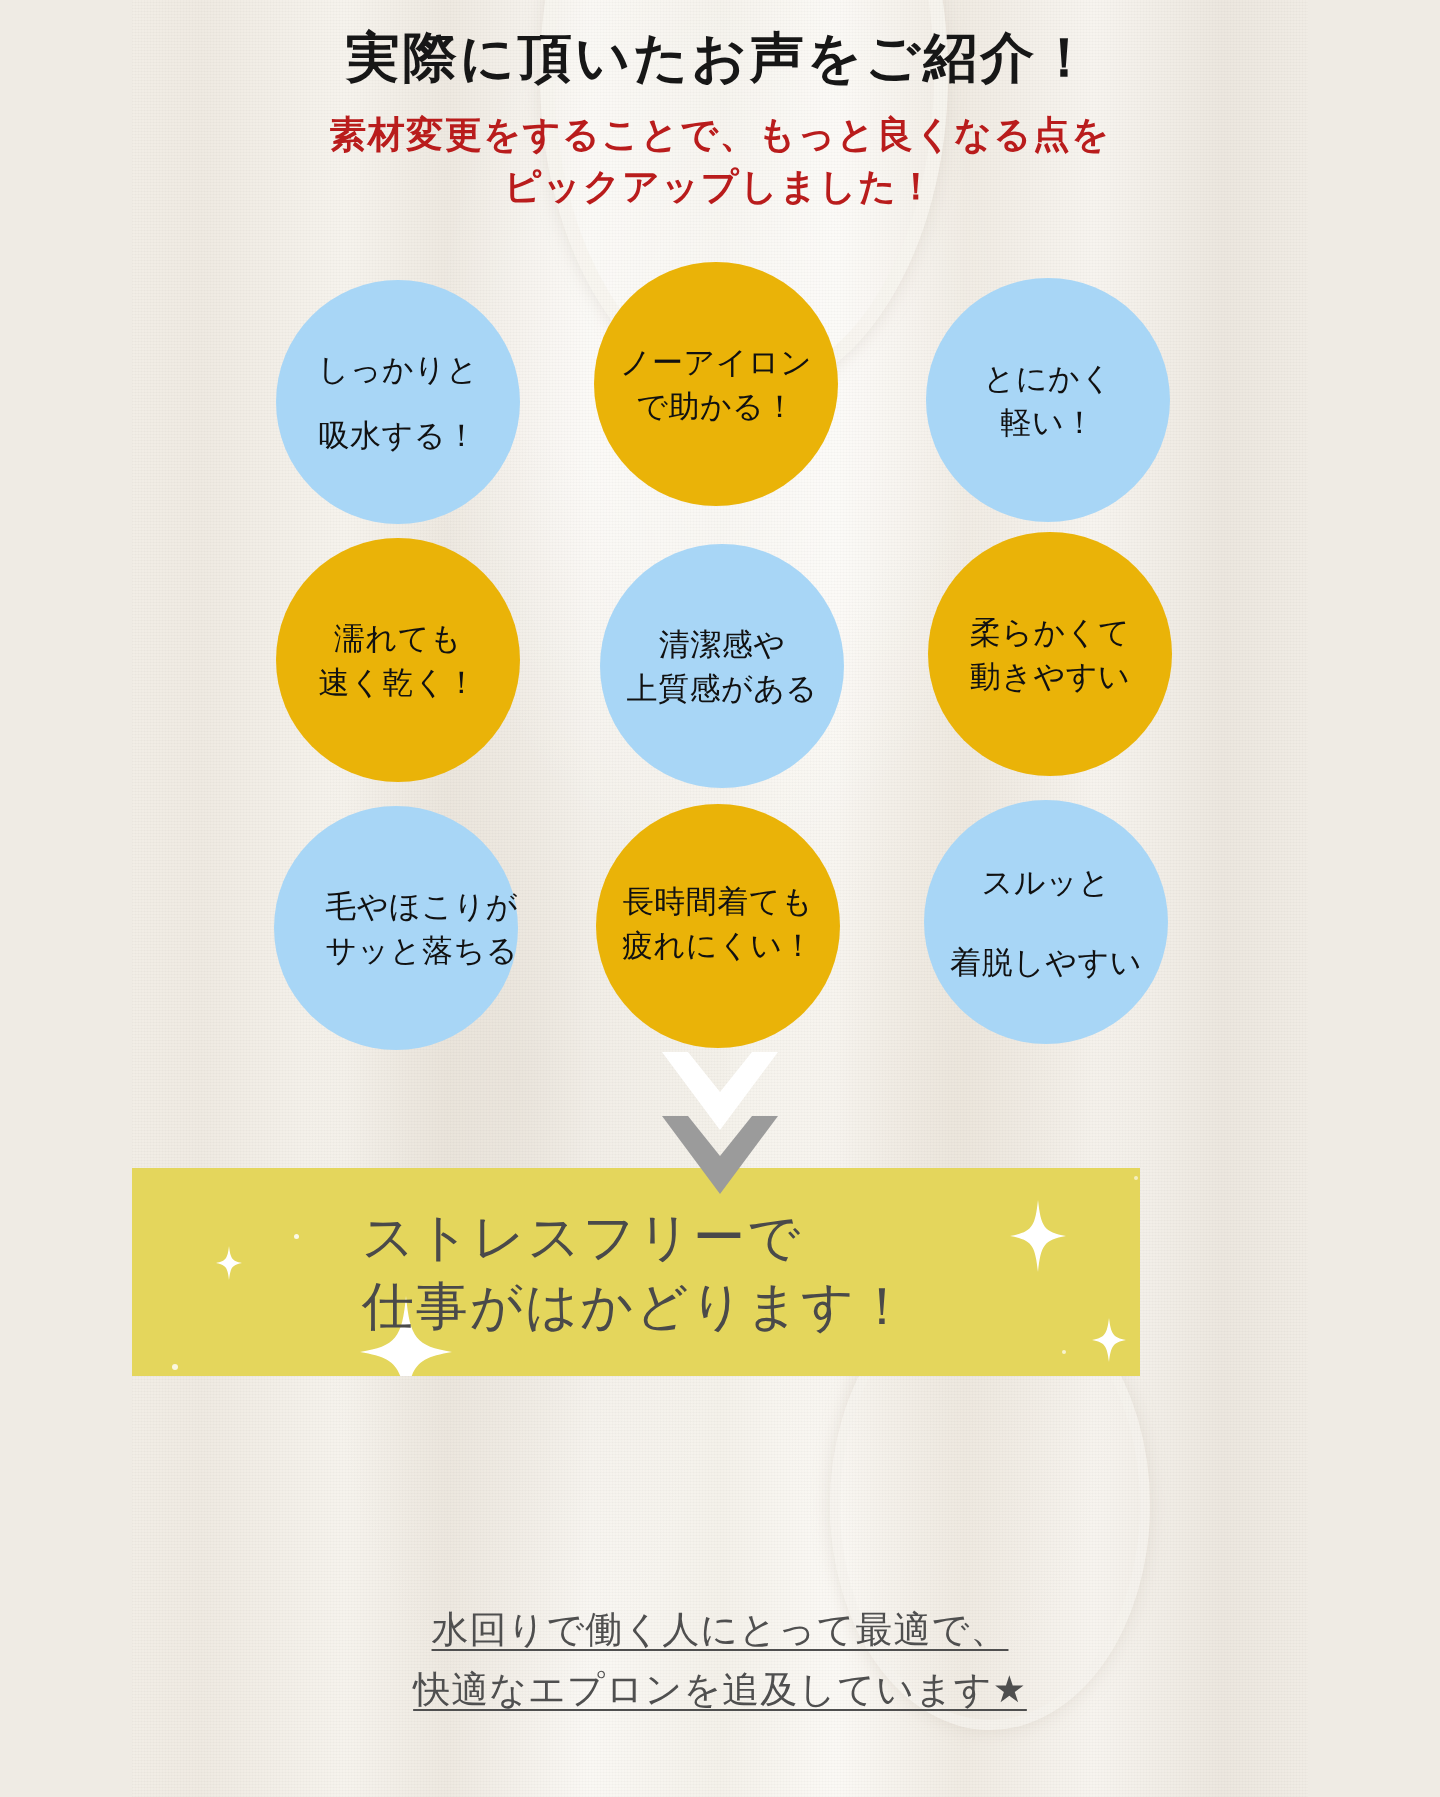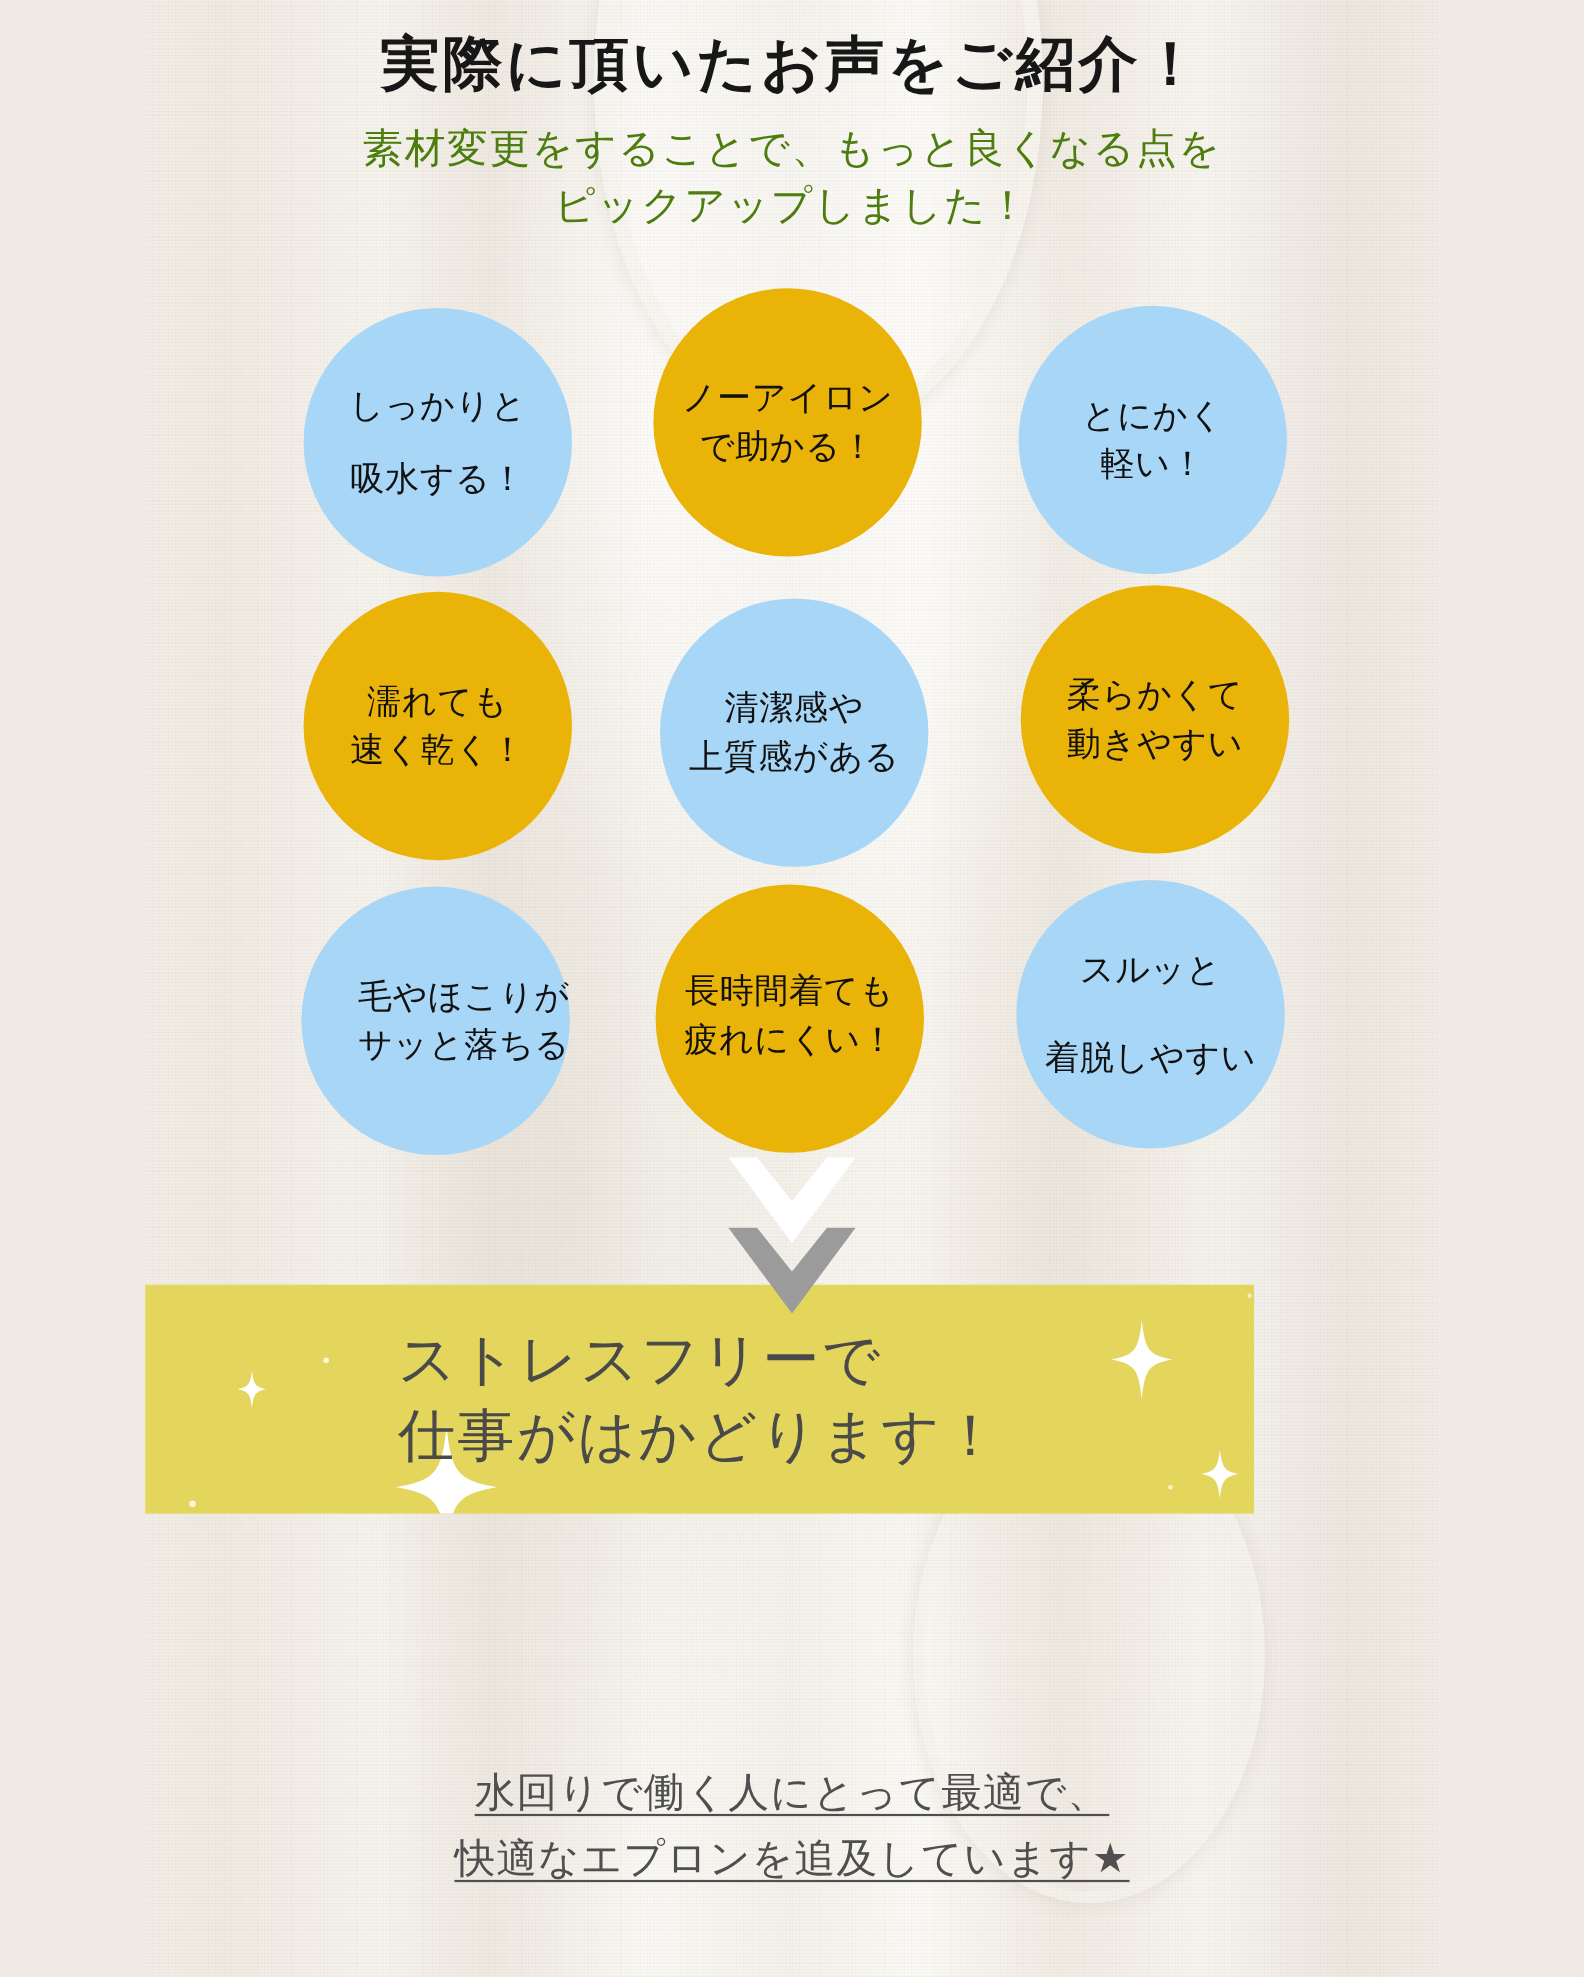--- a/index.html
+++ b/index.html
@@ -90,22 +90,22 @@
     font-size: 54px;
     font-weight: 700;
     color: #171717;
     letter-spacing: 3px;
     line-height: 1.2;
     margin: 0 0 18px 0;
     white-space: nowrap;
   }
   .subtitle {
     font-size: 37px;
-    font-weight: 400;
-    color: #4d7c0f;
+    font-weight: 700;
+    color: #b91c1c;
     letter-spacing: 1.5px;
     line-height: 1.42;
     margin: 2px;
   }
   .subtitle .ln { display: block; }
 
   
   .bubbles {
     position: absolute;
     left: 132px;

